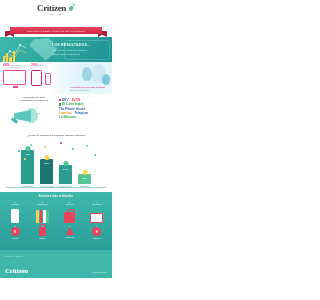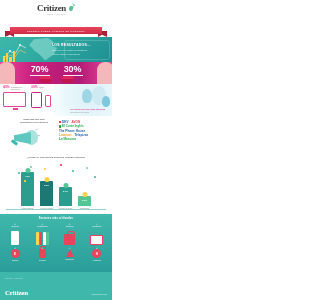--- a/index.html
+++ b/index.html
@@ -284,46 +284,20 @@
         <i style="height:5px"></i>
         <i style="height:11px"></i>
     </div>
     <div class="hero-title-box">
       <div class="hero-title">LOS RESULTADOS...</div>
       <div class="hero-sub">Esto es lo que opinan los españoles</div>
       <div class="hero-sub">cuando critican a las marcas</div>
     </div>
   </div>
 
-  <div class="pct">
-    <div class="pct-figs">
-      <span class="pct-fig l"></span>
-      <span class="pct-fig r"></span>
-    </div>
-    <div class="pct-row">
-      <div class="pct-item">
-        <div class="pct-num">70%</div>
-        <div class="pct-rule"></div>
-      </div>
-      <div class="pct-item">
-        <div class="pct-num">30%</div>
-        <div class="pct-rule"></div>
-      </div>
-    </div>
-    <div class="lips-row">
-      <span class="lips">
-          <i class="up"></i>
-          <i class="lo"></i>
-        </span>
-      <span class="lips">
-          <i class="up"></i>
-          <i class="lo"></i>
-        </span>
-    </div>
-  </div>
 
   <div class="devices">
     <div class="bluewash"></div>
     <div class="drop d1"></div>
     <div class="drop d2"></div>
     <div class="drop d3"></div>
 
     <div class="dev-stat dev-s1">
       <span class="n">45%</span>
       <span class="t">Ordenador de sobremesa</span>

